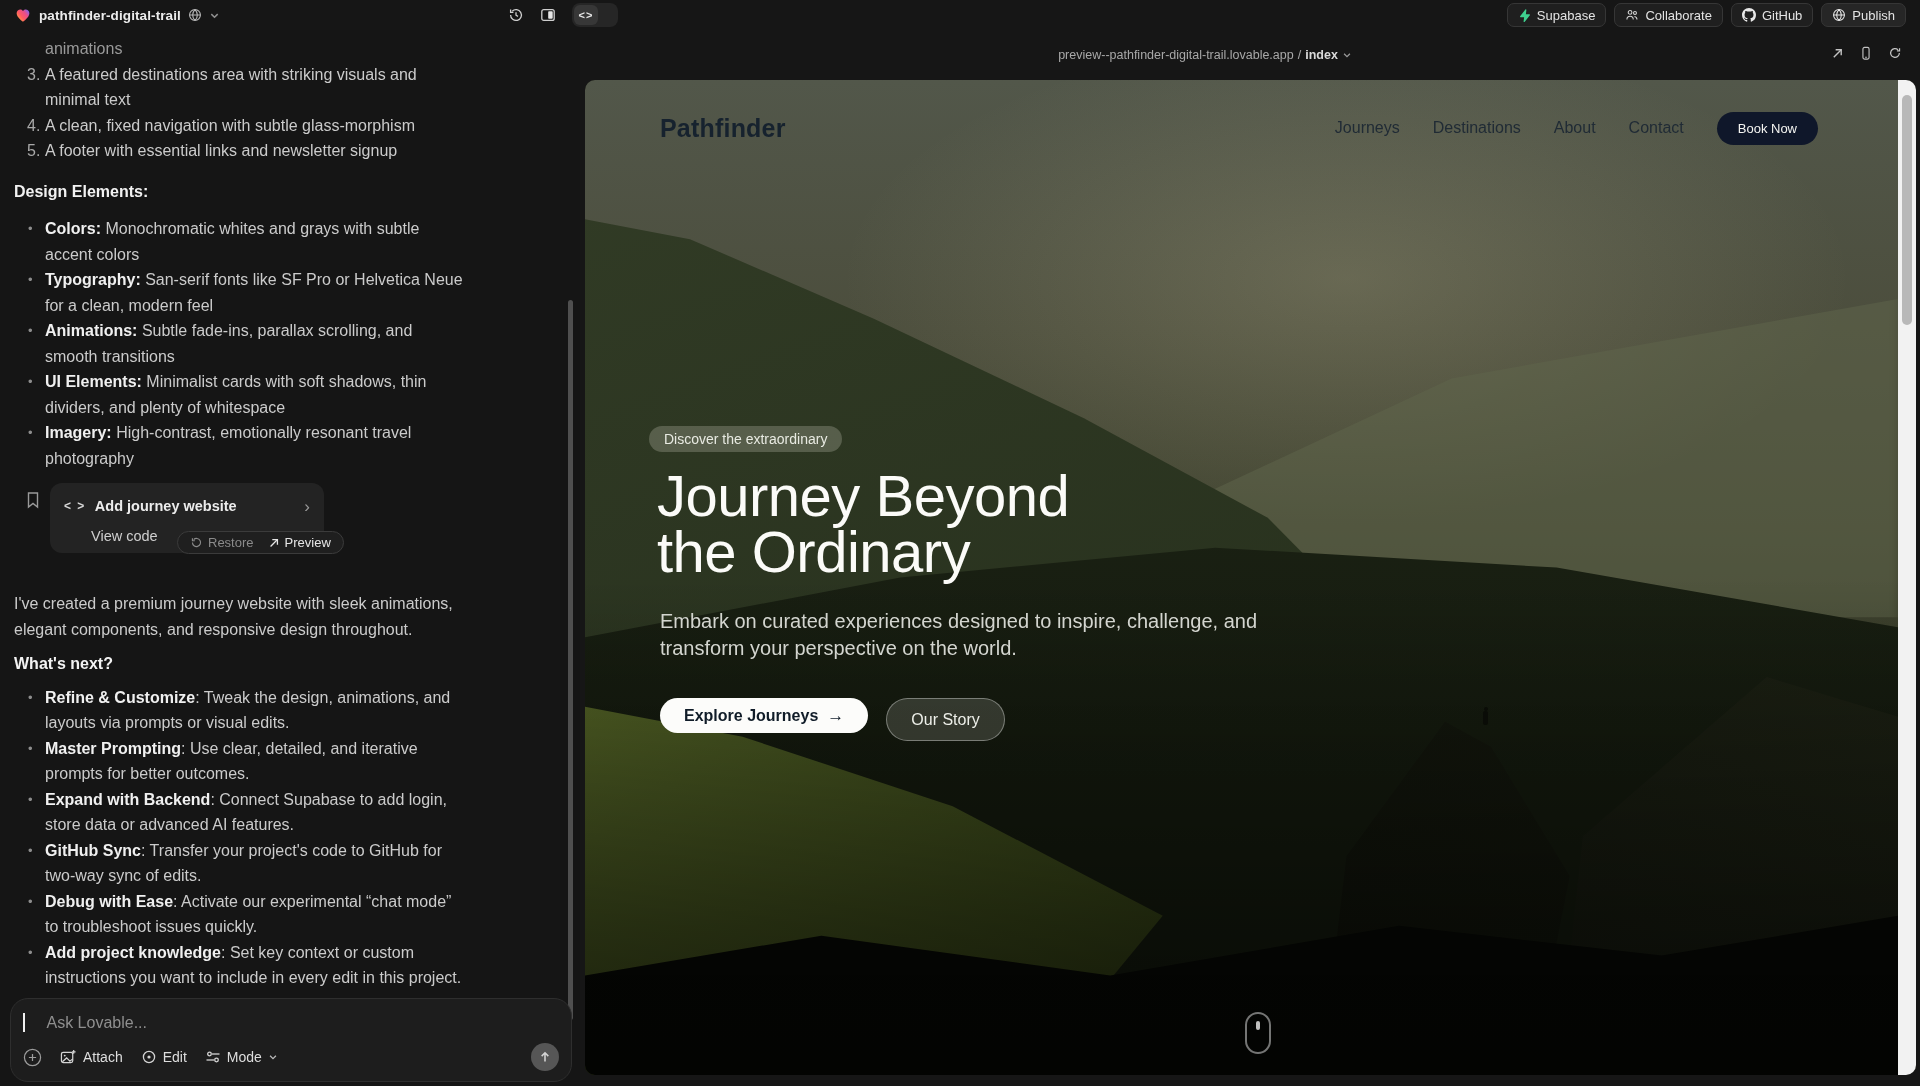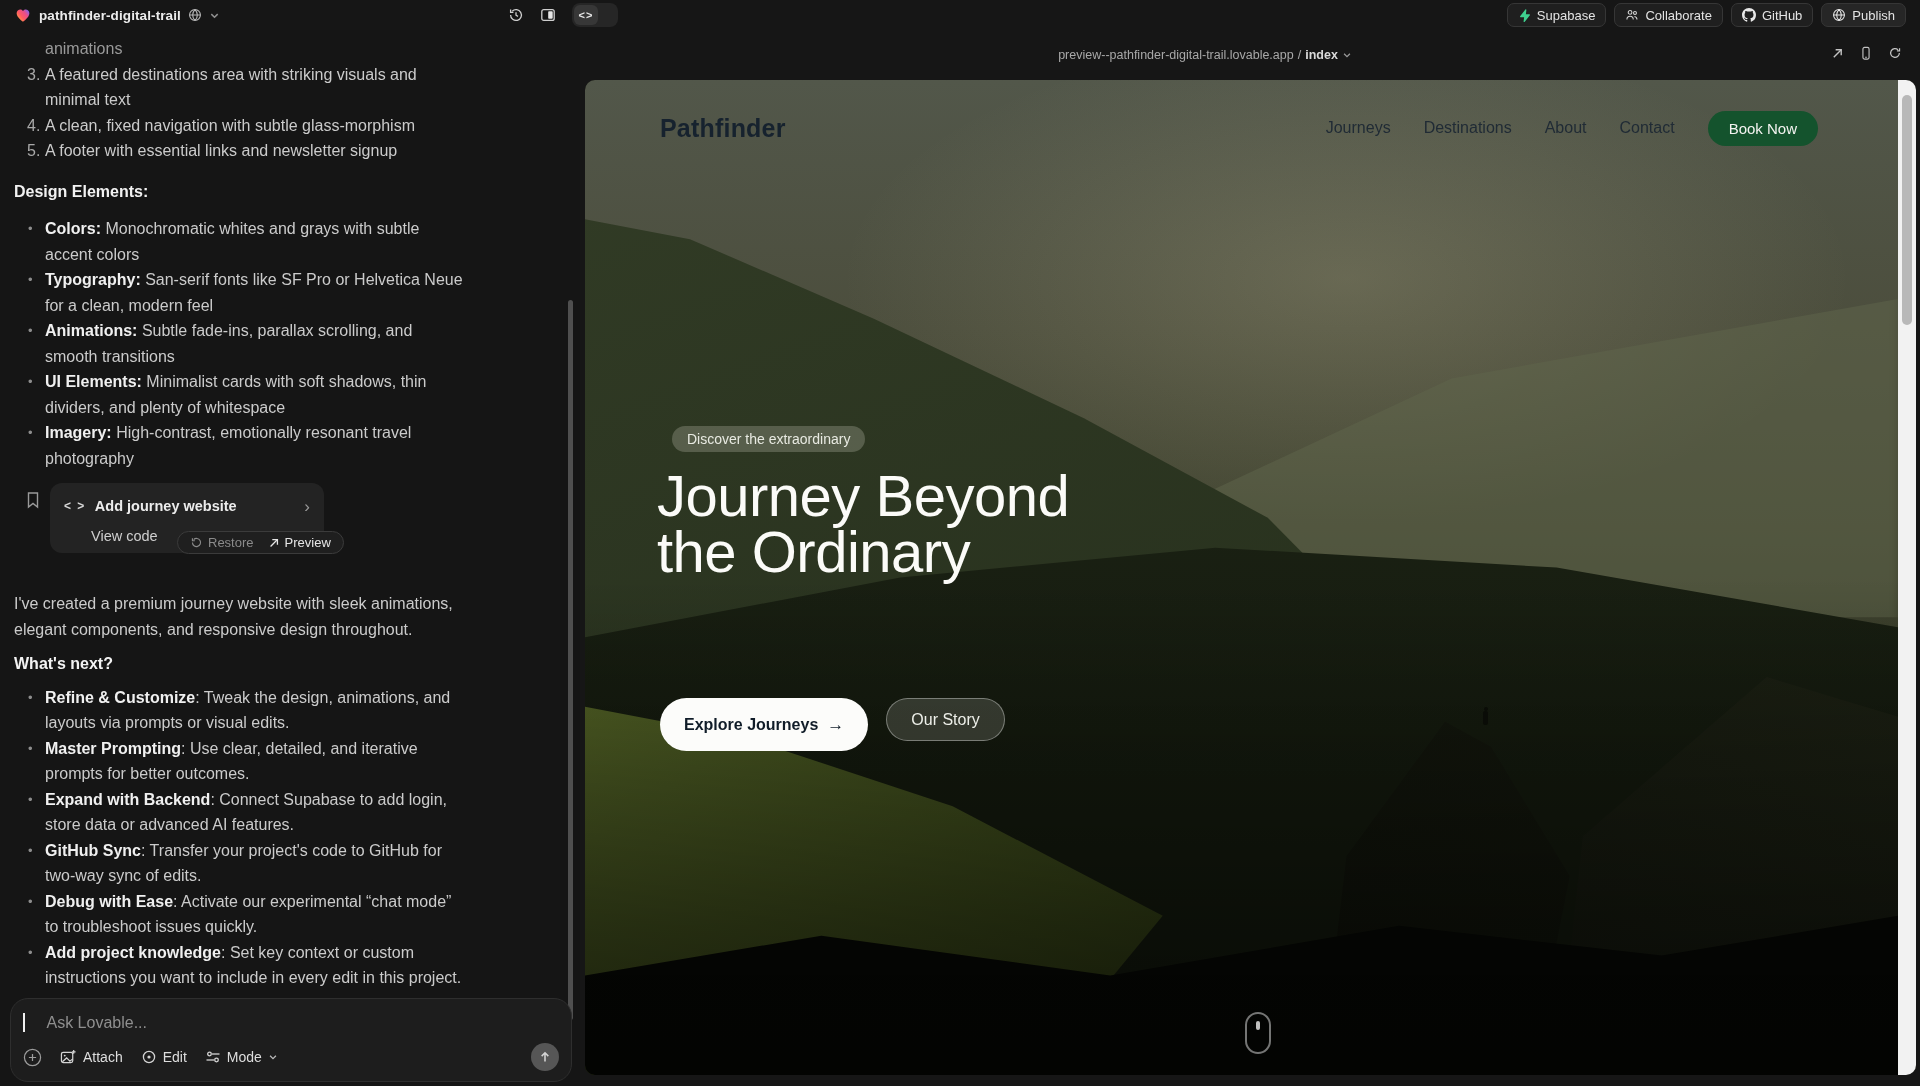--- a/index.html
+++ b/index.html
@@ -95,29 +95,29 @@
     background:linear-gradient(210deg,#242918,#0d100a); }
   .fg { clip-path:polygon(0 90%,18% 86%,40% 90%,62% 85%,82% 88%,100% 84%,100% 100%,0 100%); background:#070905; }
   .vig { background:linear-gradient(180deg,rgba(0,0,0,0) 50%,rgba(0,0,0,.45) 85%,rgba(0,0,0,.6) 100%); }
   .person { position:absolute; left:68.4%; top:63.4%; width:5px; height:14px; background:#0a0c07; border-radius:2px; }
   .person::before { content:''; position:absolute; top:-4px; left:.5px; width:4px; height:4px; border-radius:50%; background:#0a0c07; }
 
   .site-nav { position:absolute; top:0; left:0; right:0; height:96px; display:flex; align-items:center; padding:0 80px 0 75px; }
   .site-logo { font-size:25px; font-weight:700; color:#16222e; letter-spacing:.2px; cursor:pointer; }
   .nav-links { margin-left:auto; display:flex; align-items:center; gap:33px; }
   .nav-link { font-size:16px; color:#202b35; cursor:pointer; }
-  .booknow { background:#14532d; color:#f4f4f1; font-size:15px; border:none; border-radius:999px;
+  .booknow { background:#0f172a; color:#f4f4f1; font-size:13px; border:none; border-radius:999px;
     padding:9px 21px; cursor:pointer; }
   .badge { position:absolute; left:0; top:346px; white-space:nowrap; background:rgba(165,170,152,.35);
     color:#e8eae2; font-size:14px; padding:5px 15px; border-radius:999px; }
   .h1 { position:absolute; left:-3px; top:388px; font-size:58px; line-height:56px; font-weight:500;
     color:#fbfbf8; letter-spacing:-.5px; white-space:nowrap; }
   .sub { position:absolute; left:0; top:528px; font-size:20px; line-height:27px; color:#d3d5cf; white-space:nowrap; }
   .hero-btns { position:absolute; left:0; top:618px; display:flex; gap:18px; }
-  .btn-primary { height:53px; display:flex; align-items:center; gap:9px; background:#fcfcfa; color:#101c28;
+  .btn-primary { height:35px; display:flex; align-items:center; gap:9px; background:#fcfcfa; color:#101c28;
     font-size:16px; font-weight:700; border:none; border-radius:999px; padding:0 24px; cursor:pointer; white-space:nowrap; }
   .btn-primary .arrow { font-size:17px; font-weight:400; }
   .btn-secondary { height:43px; display:flex; align-items:center; background:rgba(140,145,133,.28);
     border:1px solid rgba(255,255,255,.35); color:#edefe9; font-size:16px; border-radius:999px; padding:0 24px; cursor:pointer; white-space:nowrap; }
 
   .mouse { position:absolute; left:50.3%; bottom:21px; width:26px; height:42px; border:2px solid rgba(255,255,255,.45);
     border-radius:14px; }
   .mouse::before { content:''; position:absolute; left:50%; top:7px; transform:translateX(-50%);
     width:4px; height:9px; border-radius:2px; background:rgba(255,255,255,.75); }
 </style>
@@ -435,24 +435,27 @@
         <span class="site-logo">Pathfinder</span>
         <div class="nav-links">
           <span class="nav-link">Journeys</span>
           <span class="nav-link">Destinations</span>
           <span class="nav-link">About</span>
           <span class="nav-link">Contact</span>
           <button class="booknow">Book Now</button>
         </div>
       </nav>
 
-      <div class="badge" style="left:87px;">Discover the extraordinary</div>
+      <div class="badge" style="left:64px;">Discover the extraordinary</div>
       <h1 class="h1" style="left:72px;">
         <span>Journey Beyond</span><br><span>the Ordinary</span>
       </h1>
+      <p class="sub" style="left:75px;">
+        <span>Embark on curated experiences designed to inspire, challenge, and</span><br><span>transform your perspective on the world.</span>
+      </p>
       <div class="hero-btns" style="left:75px;">
         <button class="btn-primary">
           <span>Explore Journeys</span>
           <span class="arrow">→</span>
         </button>
         <button class="btn-secondary">Our Story</button>
       </div>
 
       <div class="mouse"></div>
     </div>

